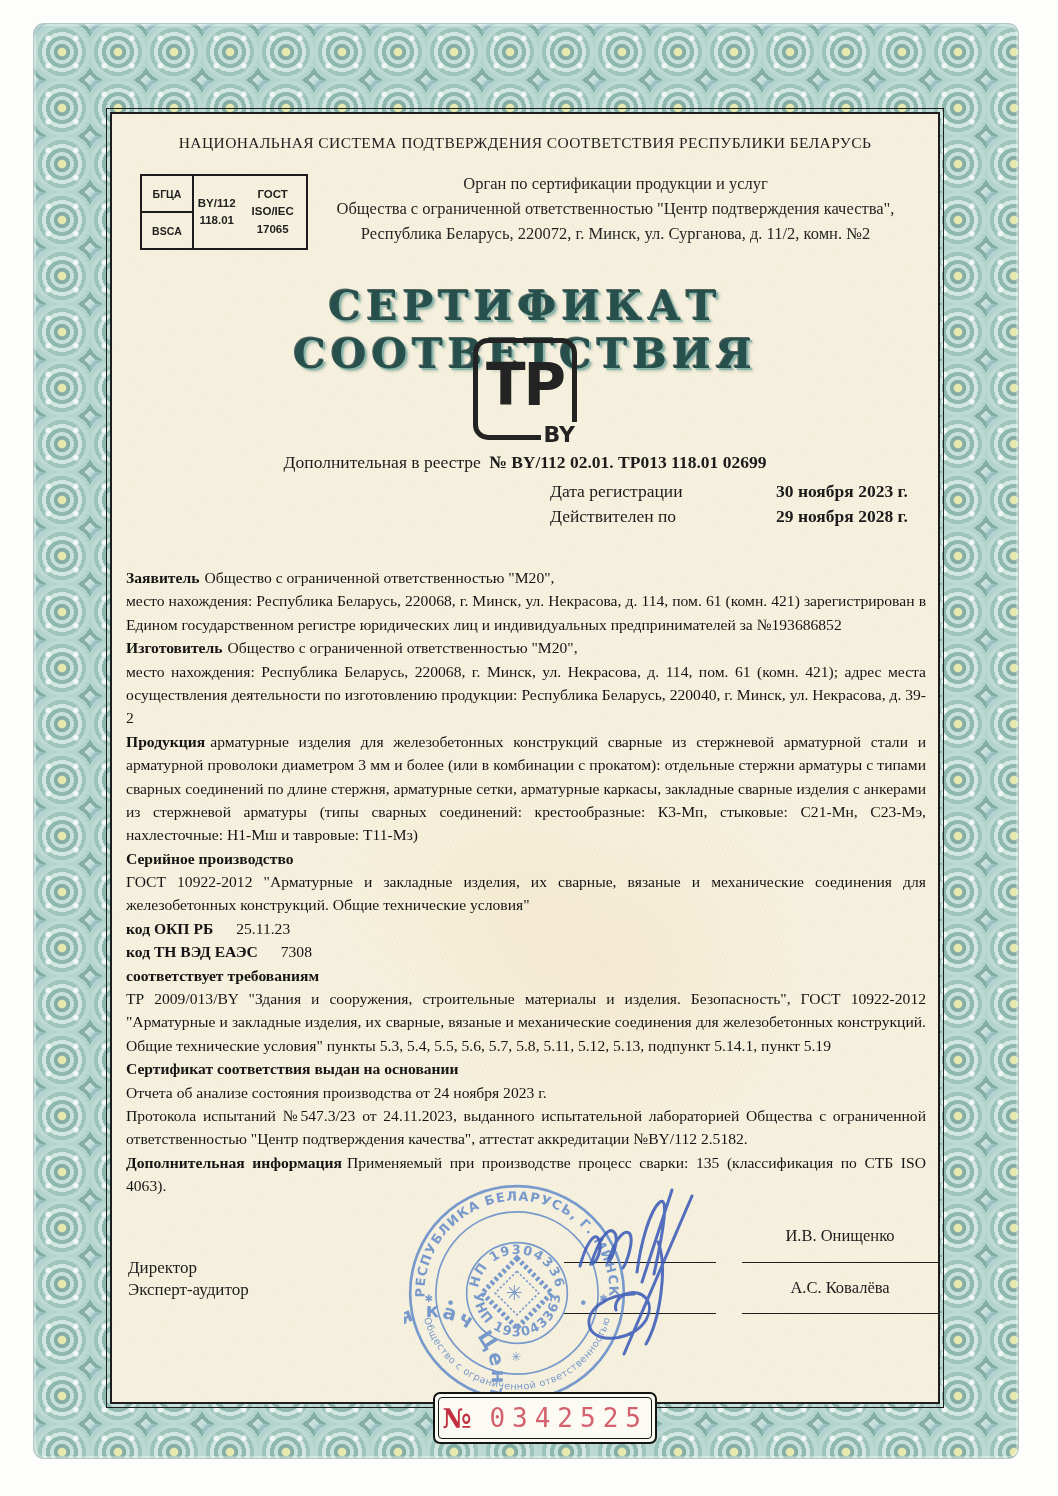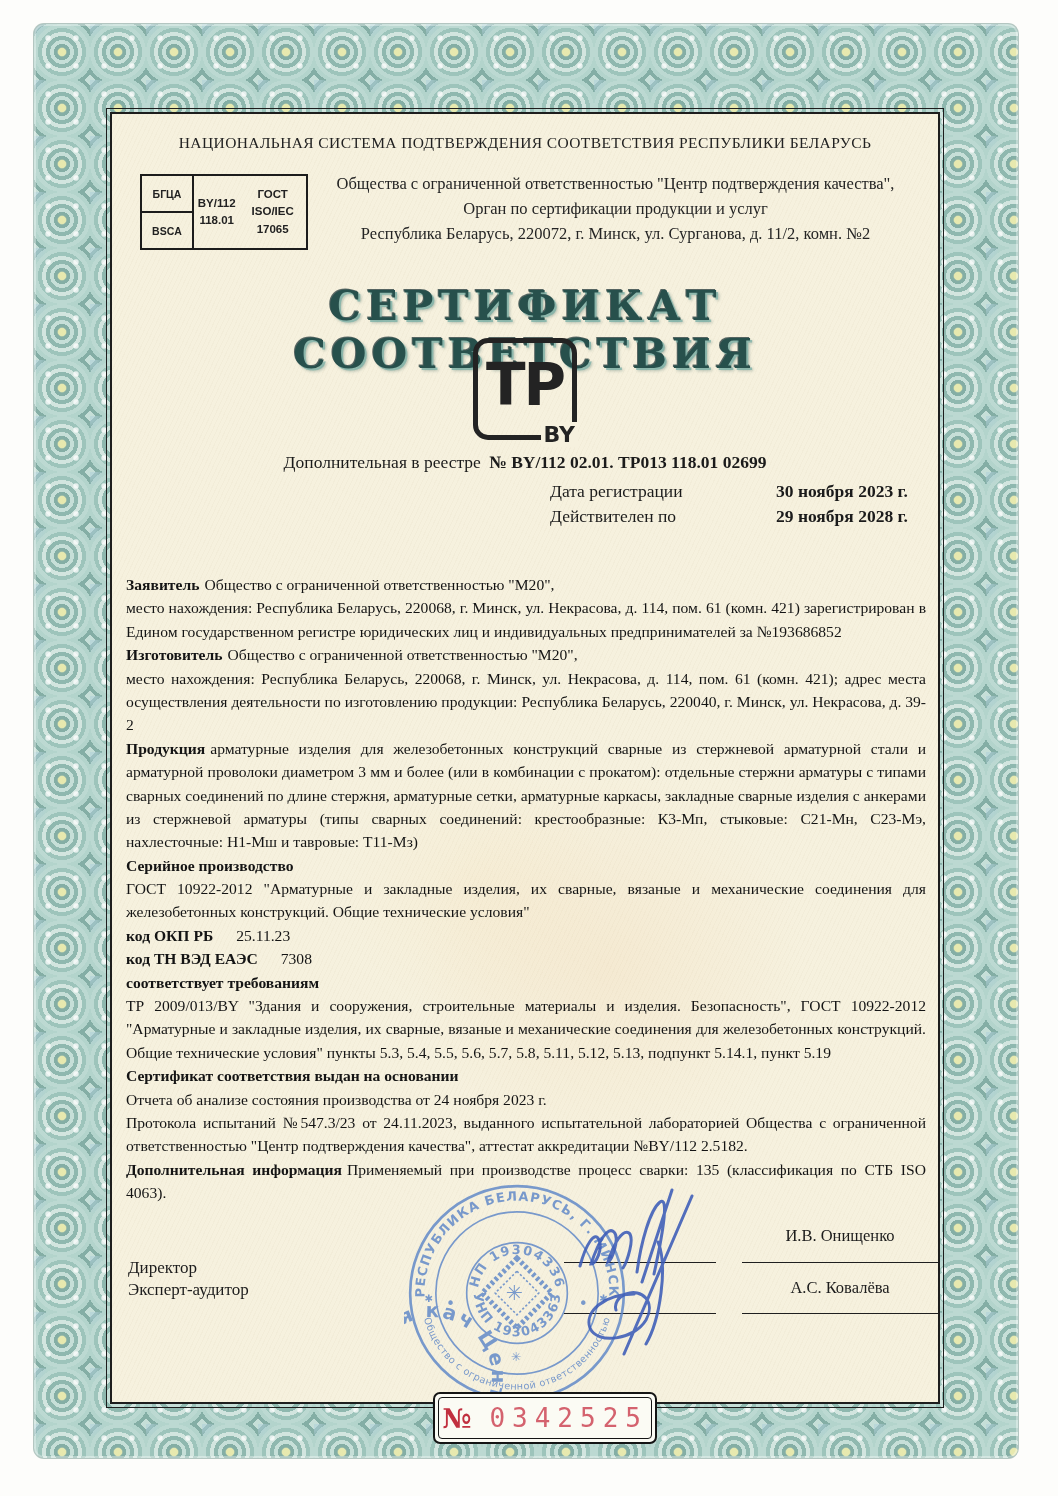--- a/index.html
+++ b/index.html
@@ -73,21 +73,21 @@
   
   .reg-block { position:absolute; top:338px; left:0; right:0; font-size:17.5px; }
   .reg-line1 { text-align:center; margin-bottom:6px; }
   .reg-line1 b { margin-left:4px; }
   .reg-row { display:flex; margin-left:438px; line-height:1.45;gap:44px; }
   .reg-row .rl { width:182px; }
   .reg-row .rv { font-weight:bold; }
   
   .doc-body {
     position:absolute; top:452px; left:14px; right:12px;
-    font-size:15.6px; line-height:1.5; text-align:justify; color:#141414;margin-top:7px;
+    font-size:15.6px; line-height:1.5; text-align:justify; color:#141414;
   }
   .doc-body p { margin:0; }
   .doc-body b { font-weight:bold; }
   .doc-body b:not(:empty) { margin-right:5px; }
   .doc-body p.kv { text-align:left; }
   .doc-body p.kv span { margin-left:18px; }
   
   .sig-role { position:absolute; left:16px; font-size:17px; color:#1c1c1c; }
   .role-1 { top:1112px;margin-top:32px; } .role-2 { top:1166px; }
   .sig-line { position:absolute; border-top:1.6px solid #1f1f1f; }
@@ -127,22 +127,22 @@
         <div class="acc-cell">БГЦА</div>
         <div class="acc-cell">BSCA</div>
       </div>
       <div class="acc-right">
         <div>BY/112 118.01</div>
         <div>ГОСТ ISO/IEC 17065</div>
       </div>
     </div>
 
     <div class="org-block">
+      <div>Орган по сертификации продукции и услуг</div>
       <div>Общества с ограниченной ответственностью "Центр подтверждения качества",</div>
-      <div>Орган по сертификации продукции и услуг</div>
       <div>Республика Беларусь, 220072, г. Минск, ул. Сурганова, д. 11/2, комн. №2</div>
     </div>
 
     <div class="big-title">СЕРТИФИКАТ СООТВЕТСТВИЯ</div>
 
     <div class="tp-mark">
       <span class="tp-main">ТР</span>
       <span class="tp-sub">BY</span>
     </div>
 

